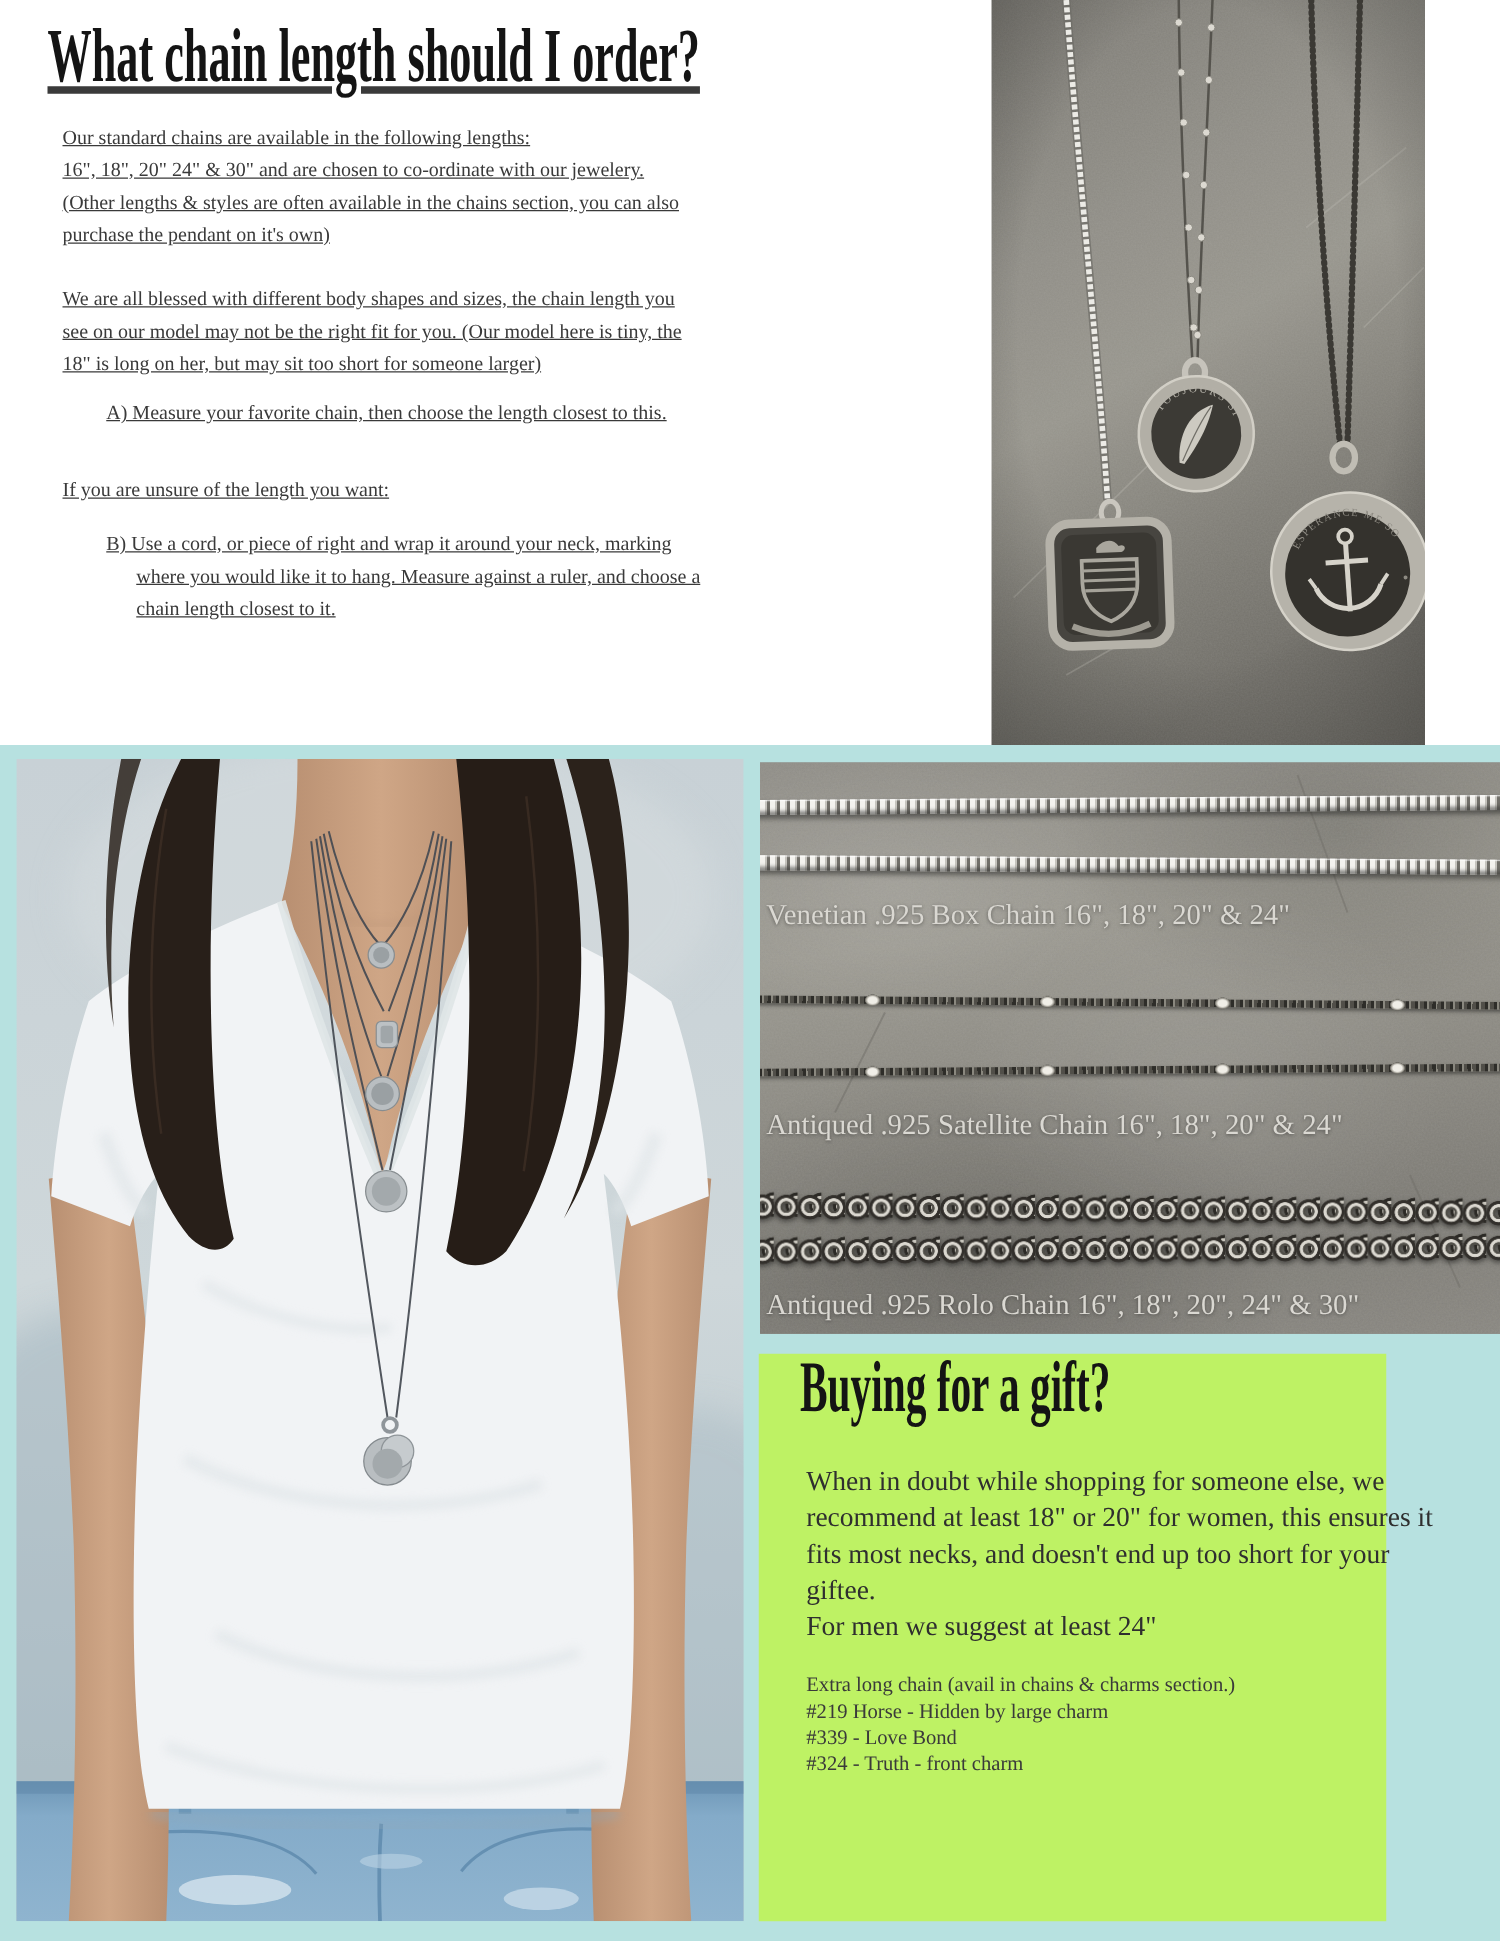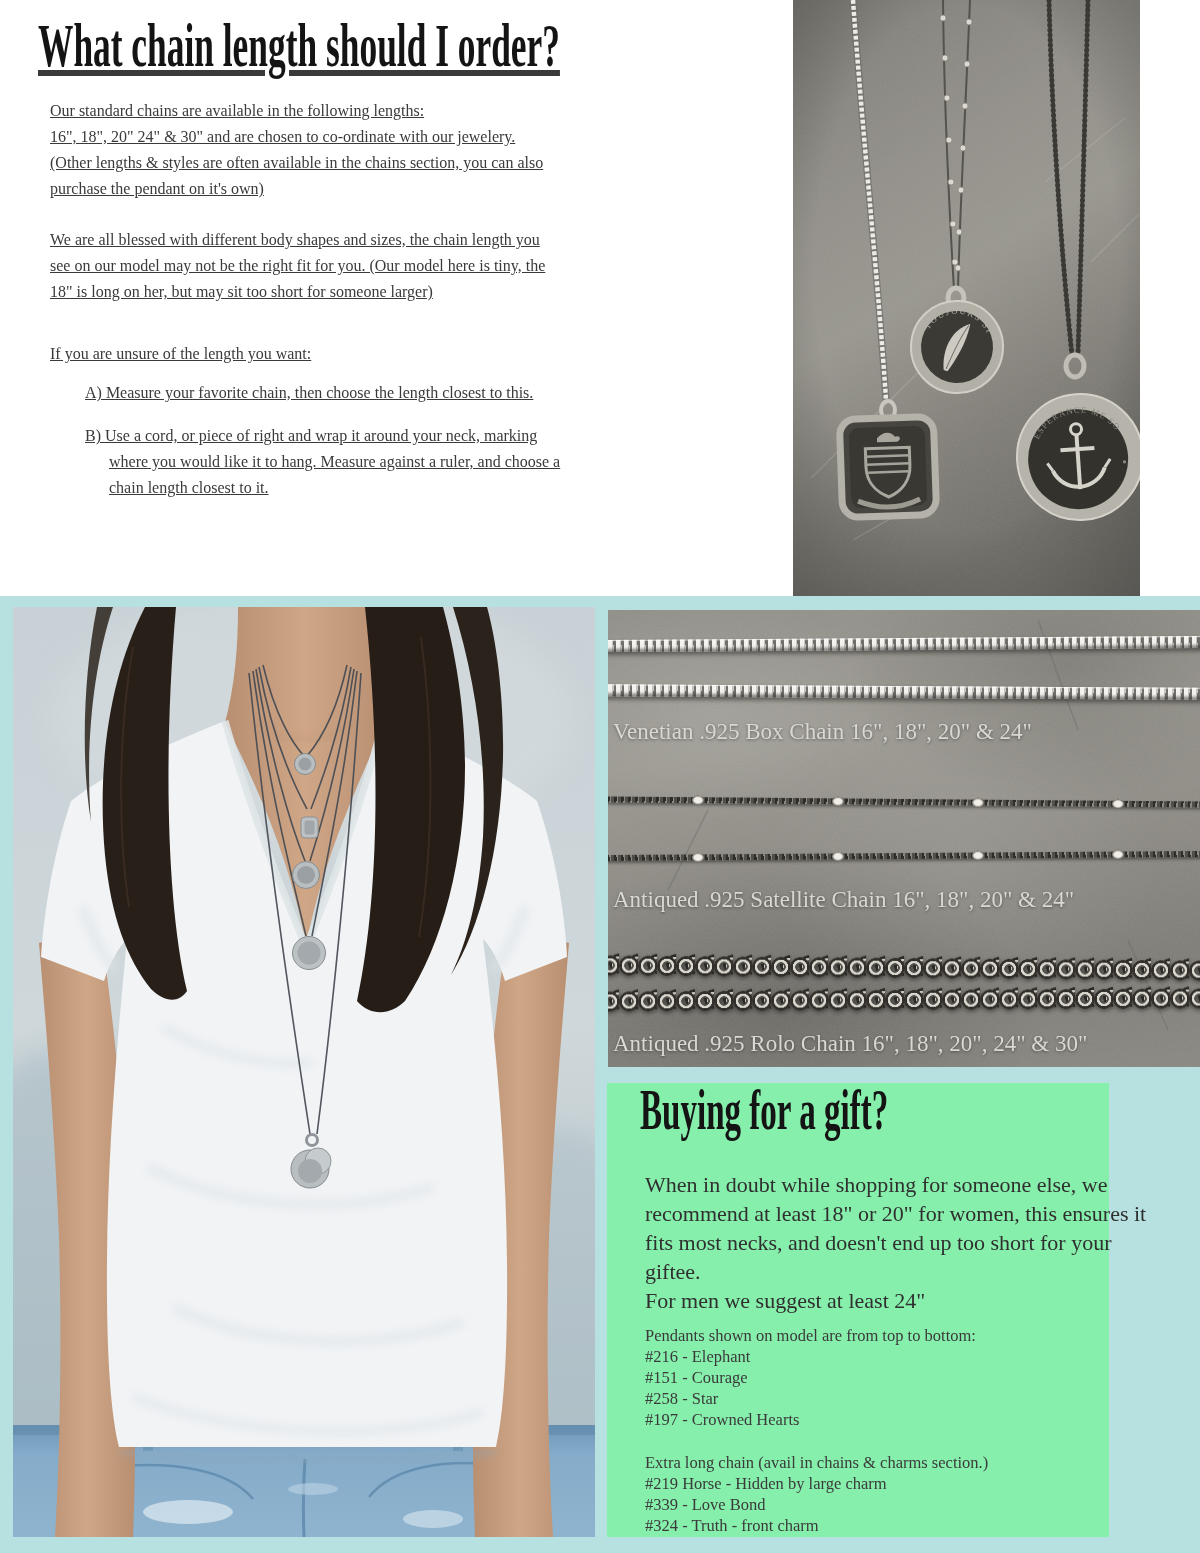--- a/index.html
+++ b/index.html
@@ -68,21 +68,21 @@
       radial-gradient(circle 10px at 19px 11px, rgba(0,0,0,0) 0 3px, #45433e 3px 4.5px, #c9c6bd 5px 7px, #2b2925 7.5px 9.5px, rgba(0,0,0,0) 10px);
     background-size:19px 24px; background-repeat:repeat-x;
     filter:drop-shadow(0 2px 2px rgba(25,25,23,.55));
   }
   .photo-caption {
     position:absolute; left:5px; font-size:23px; line-height:30px; color:#dad8d2;
     text-shadow:0 1px 3px rgba(20,20,20,.45); white-space:nowrap;
   }
 
   
-  .gift-box { position:absolute; left:607px; top:1083px; width:502px; height:454px; background:#86efac; }
+  .gift-box { position:absolute; left:607px; top:1083px; width:502px; height:454px; background:#bef264; }
   .gift-title {
     margin:-8px 0 0 33px; font-size:58px; font-weight:700; color:#141414; line-height:70px;
     white-space:nowrap; transform:scaleX(0.57); transform-origin:0 50%;
   }
   .gift-par { margin:25px 0 0 38px; width:545px; font-size:22px; line-height:29px; white-space:pre-line; color:#2f2f2f; }
   .gift-small { margin:10px 0 0 38px; width:545px; font-size:16.5px; line-height:21px; white-space:pre-line; color:#3a3a3a; }
   .gift-small.second { margin-top:22px; }
 </style>
 </head>
 <body>
@@ -93,22 +93,22 @@
 
   <div class="intro">
     <h1 class="display-title">What chain length should I order?</h1>
     <p class="body-par par1">Our standard chains are available in the following lengths:
 16", 18", 20" 24" &amp; 30"  and are chosen to co-ordinate with our jewelery.
 (Other lengths &amp; styles are often available in the chains section, you can also
 purchase the pendant on it's own)</p>
     <p class="body-par par2">We are all blessed with different body shapes and sizes, the chain length you
 see on our model may not be the right fit for you. (Our model here is tiny, the
 18" is long on her, but may sit too short for someone larger)</p>
+    <p class="body-par opt-a">A) Measure your favorite chain, then choose the length closest to this.</p>
     <p class="body-par par-unsure">If you are unsure of the length you want:</p>
-    <p class="body-par opt-a">A) Measure your favorite chain, then choose the length closest to this.</p>
     <p class="body-par opt-b">B) Use a cord, or piece of right and wrap it around your neck, marking
 where you would like it to hang. Measure against a ruler, and choose a
 chain length closest to it.</p>
   </div>
 
   <figure class="photo necklace-photo">
     <svg width="347" height="596" viewBox="0 0 347 596">
       <defs>
         <linearGradient id="sbg" x1="0" y1="0" x2="0.35" y2="1">
           <stop offset="0" stop-color="#7c7a74"></stop>
@@ -339,24 +339,19 @@
     <div class="photo-caption" style="top:419px;">Antiqued .925 Rolo Chain 16", 18", 20", 24" &amp; 30"</div>
   </figure>
 
   <div class="gift-box">
     <h2 class="gift-title">Buying for a gift?</h2>
     <p class="gift-par">When in doubt while shopping for someone else, we
 recommend at least 18" or 20" for women, this ensures it
 fits most necks, and doesn't end up too short for your
 giftee.
  For men we suggest at least 24"</p>
-    <p class="gift-small">Pendants shown on model are from top to bottom:
-#216 - Elephant
-#151 - Courage
-#258 - Star
-#197 - Crowned Hearts</p>
     <p class="gift-small second">Extra long chain (avail in chains &amp; charms section.)
 #219 Horse - Hidden by large charm
 #339 - Love Bond
 #324 - Truth - front charm</p>
   </div>
 
 </div>
 
 </body></html>

